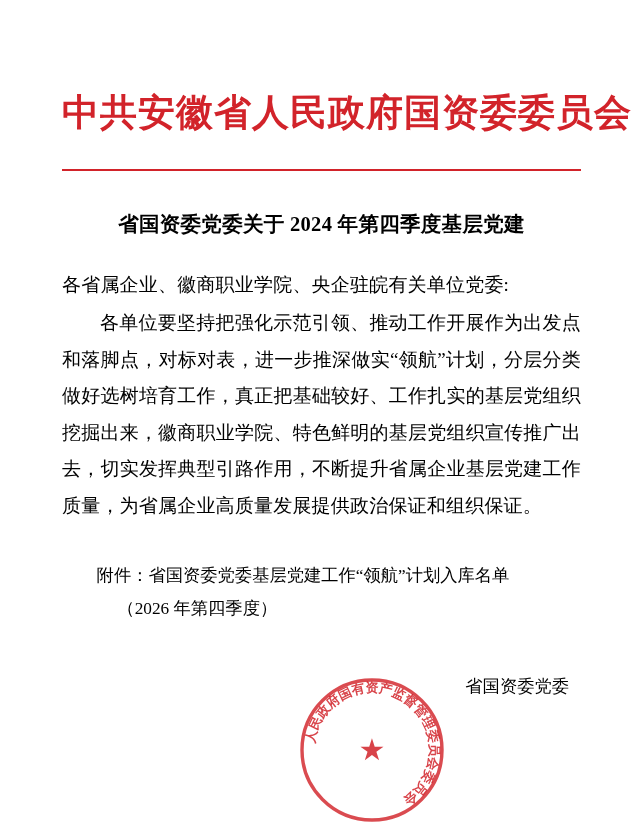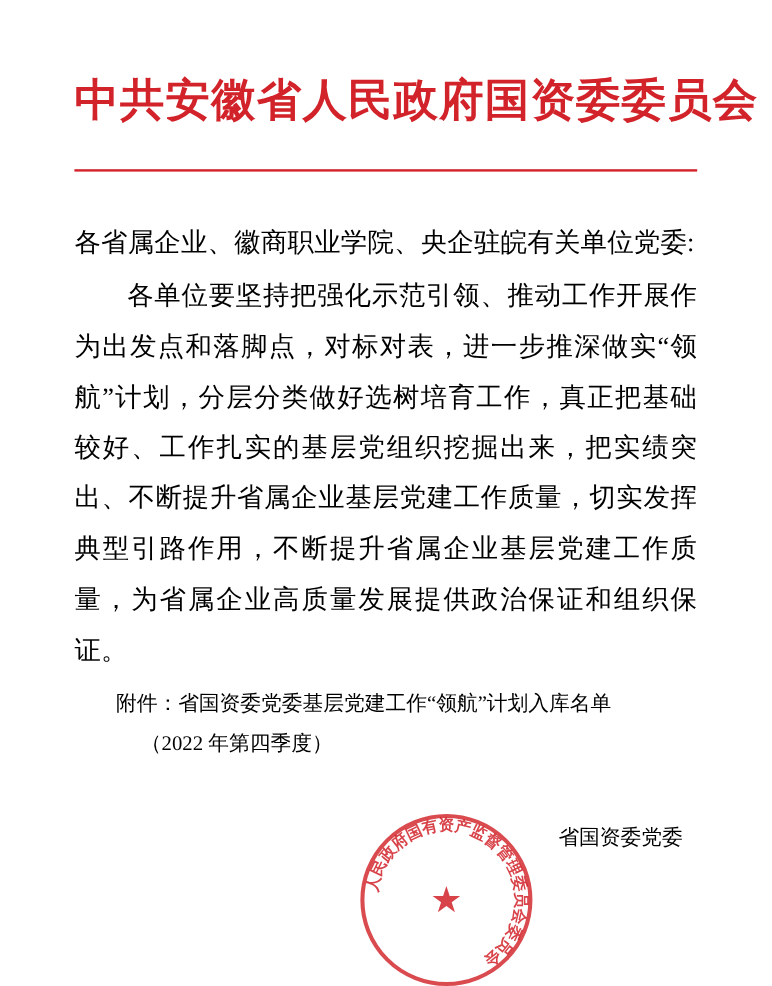--- a/index.html
+++ b/index.html
@@ -18,21 +18,21 @@
   .page {
     position: relative;
     width: 643px;
     height: 822px;
     box-sizing: border-box;
     padding: 0 62px;
   }
   
   .masthead {
     text-align: right;
-    padding-top: 64px;
+    padding-top: 92px;
   }
   .masthead-title {
     color: #d2232a;
     font-family: "Liberation Serif", "DejaVu Serif", serif;
     font-weight: bold;
     font-size: 37px;
     letter-spacing: 1px;
     line-height: 1.15;
     white-space: nowrap;
   }
@@ -50,34 +50,34 @@
     font-size: 20.5px;
     line-height: 1.55;
     letter-spacing: 0.3px;
   }
   .doc-title .line {
     display: block;
   }
   
   .body-block {
     margin-top: 26px;
-    font-size: 22px;
+    font-size: 19px;
     line-height: 1.92;
     text-align: justify;
     letter-spacing: 0.2px;
   }
   .salutation {
     margin: 0 0 2px 0;
   }
   .para {
     margin: 0;
     text-indent: 2em;
   }
   .attachment {
-    margin-top: 8px;
+    margin-top: 36px;
     font-size: 17.3px;
     line-height: 1.9;
   }
   .attachment .a-line {
     text-indent: 2em;
     display: block;
   }
   .attachment .a-line.second {
     text-indent: 3.2em;
   }
@@ -110,30 +110,31 @@
 <body>
 
 <div class="page">
 
   <div class="masthead">
     <div class="masthead-title">中共安徽省人民政府国资委委员会</div>
     <div class="red-rule"></div>
   </div>
 
   <div class="doc-title">
+    <span class="line">省国资委党委关于 2024 年第四季度基层党建</span>
   </div>
 
   <div class="body-block">
     <p class="salutation">各省属企业、徽商职业学院、央企驻皖有关单位党委:</p>
-    <p class="para">各单位要坚持把强化示范引领、推动工作开展作为出发点和落脚点，对标对表，进一步推深做实“领航”计划，分层分类做好选树培育工作，真正把基础较好、工作扎实的基层党组织挖掘出来，把实绩突出、不断提升省属企业基层党建工作质量，切实发挥典型引路作用，不断提升省属企业基层党建工作质量，为省属企业高质量发展提供政治保证和组织保证。</p>
+    <p class="para">各单位要坚持把强化示范引领、推动工作开展作为出发点和落脚点，对标对表，进一步推深做实“领航”计划，分层分类做好选树培育工作，真正把基础较好、工作扎实的基层党组织挖掘出来，徽商职业学院、特色鲜明的基层党组织宣传推广出去，切实发挥典型引路作用，不断提升省属企业基层党建工作质量，为省属企业高质量发展提供政治保证和组织保证。</p>
   </div>
 
   <div class="attachment">
     <span class="a-line">附件：省国资委党委基层党建工作“领航”计划入库名单</span>
-    <span class="a-line second">（2022 年第四季度）</span>
+    <span class="a-line second">（2026 年第四季度）</span>
   </div>
 
   <div class="signature">
     <div>省国资委党委</div>
 
   </div>
 
   <div class="seal">
     <svg viewBox="0 0 148 148" width="148" height="148" aria-hidden="true">
       <defs>

